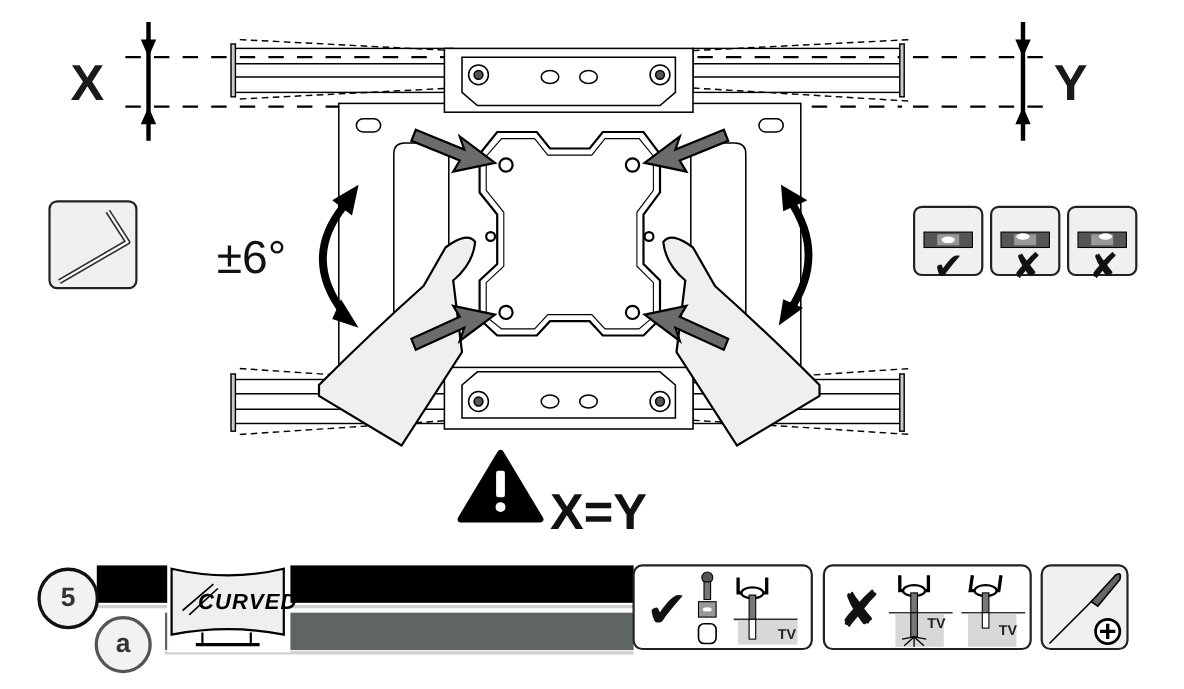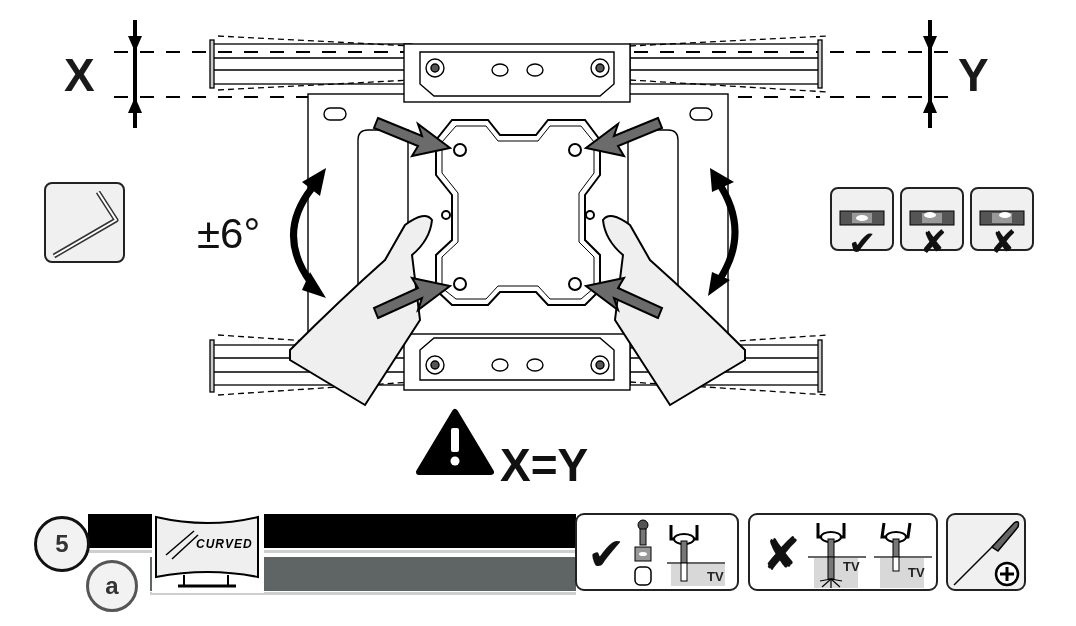--- a/index.html
+++ b/index.html
@@ -196,21 +196,21 @@
 
 <div class="abs" style="left:152px;top:513px;width:112px;height:80px;background:#fff;">
   <svg width="112" height="80" viewBox="0 0 112 80">
     <path d="M4,4 Q56,16 106,4 L106,64 Q56,54 4,64 Z" fill="#efefef" stroke="#000" stroke-width="2"></path>
     <line x1="32" y1="62" x2="32" y2="72" stroke="#000" stroke-width="2"></line>
     <line x1="76" y1="62" x2="76" y2="72" stroke="#000" stroke-width="2"></line>
     <line x1="26" y1="73" x2="84" y2="73" stroke="#000" stroke-width="3"></line>
     <line x1="14" y1="42" x2="42" y2="18" stroke="#000" stroke-width="1.5"></line>
     <line x1="20" y1="46" x2="46" y2="22" stroke="#000" stroke-width="1.5"></line>
   </svg>
-  <span class="abs" style="left:44px;top:24px;font-size:12px;font-weight:bold;letter-spacing:1px;font-style:italic;">CURVED</span>
+  <span class="abs" style="left:28px;top:24px;font-size:20px;font-weight:bold;letter-spacing:1px;font-style:italic;">CURVED</span>
 </div>
 
 <div class="panel" style="left:575px;top:513px;width:164px;height:78px;">
   <span class="mark" style="left:10px;top:12px;font-size:46px;">✔</span>
   <svg class="abs" style="left:54px;top:2px" width="106" height="72" viewBox="0 0 106 72">
     <circle cx="12" cy="8" r="5" fill="#555" stroke="#000"></circle>
     <rect x="9" y="12" width="6" height="16" fill="#777" stroke="#000"></rect>
     <rect x="4" y="30" width="16" height="14" fill="#999" stroke="#000"></rect>
     <ellipse cx="12" cy="37" rx="4" ry="2" fill="#fff"></ellipse>
     <rect x="4" y="50" width="16" height="18" rx="5" fill="#fff" stroke="#000" stroke-width="1.5"></rect>

